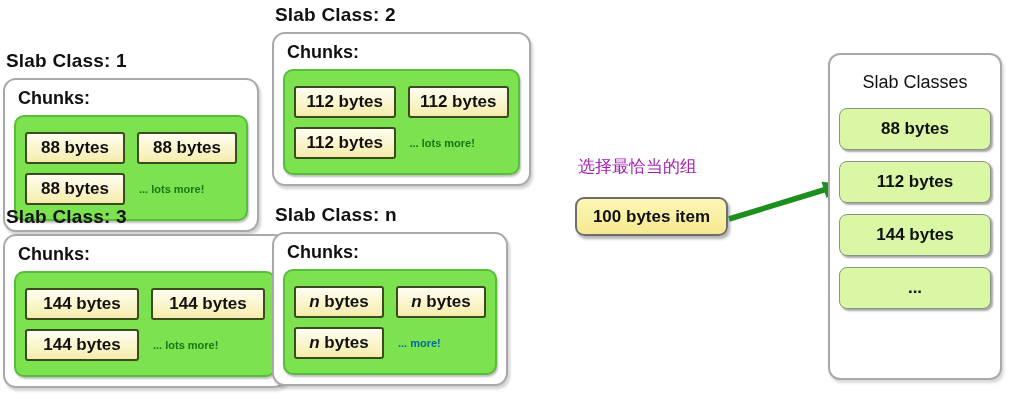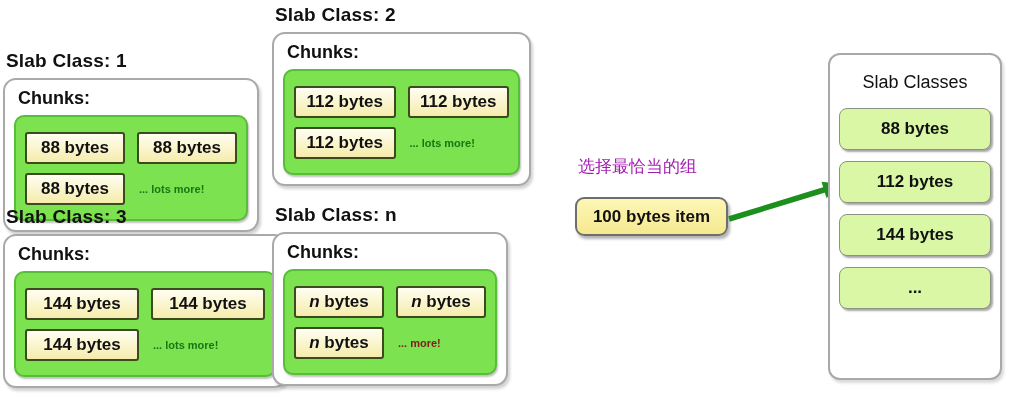--- a/index.html
+++ b/index.html
@@ -31,21 +31,21 @@
     background:linear-gradient(180deg,#fffef2,#f5ecab);
     border:2px solid #3c4a20;border-radius:3px;
     font-weight:bold;font-size:17px;text-align:center;
     padding:4px 2px;white-space:nowrap;color:#111;
   }
   .chunk i{font-style:italic;}
   .more-label{
     font-weight:bold;font-size:11px;align-self:center;
     color:var(--more-green);white-space:nowrap;padding-left:2px;
   }
-  .more-dark{color:#7f1d1d;}
+  .more-dark{color:#0369a1;}
   
   .instruction{
     position:absolute;left:578px;top:155px;
     font-size:17px;color:#a21caf;white-space:nowrap;
   }
   .item-box{
     position:absolute;left:575px;top:197px;width:153px;height:39px;
     box-sizing:border-box;border:2px solid #6e6e6e;border-radius:9px;
     background:linear-gradient(180deg,var(--item-fill),#f5e98e);
     box-shadow:2px 3px 3px rgba(0,0,0,.3);

